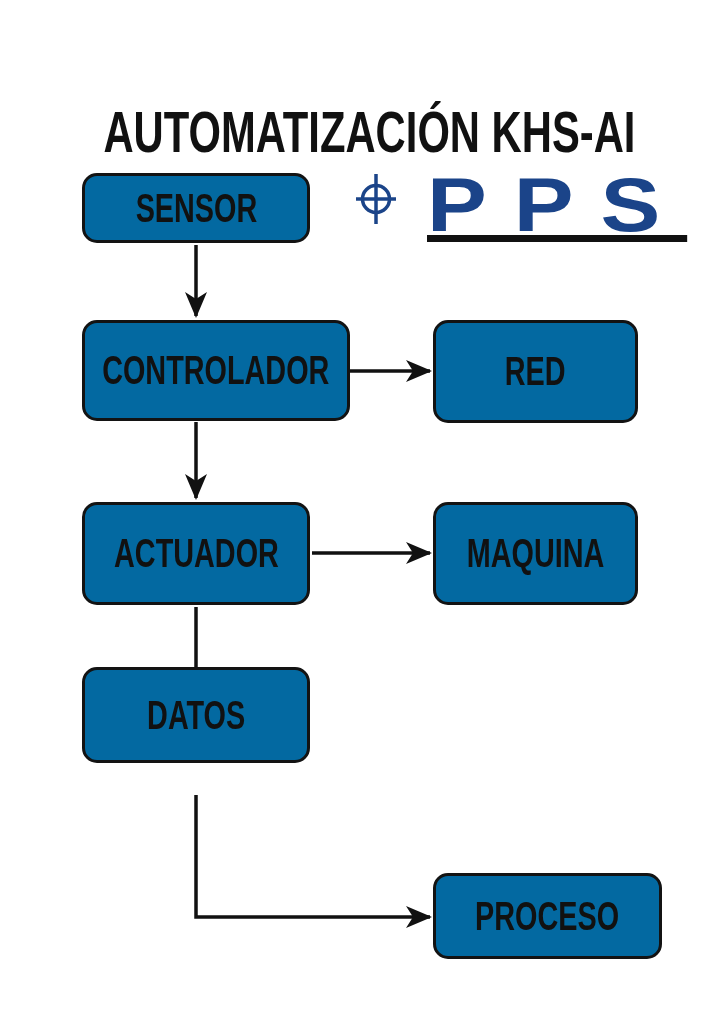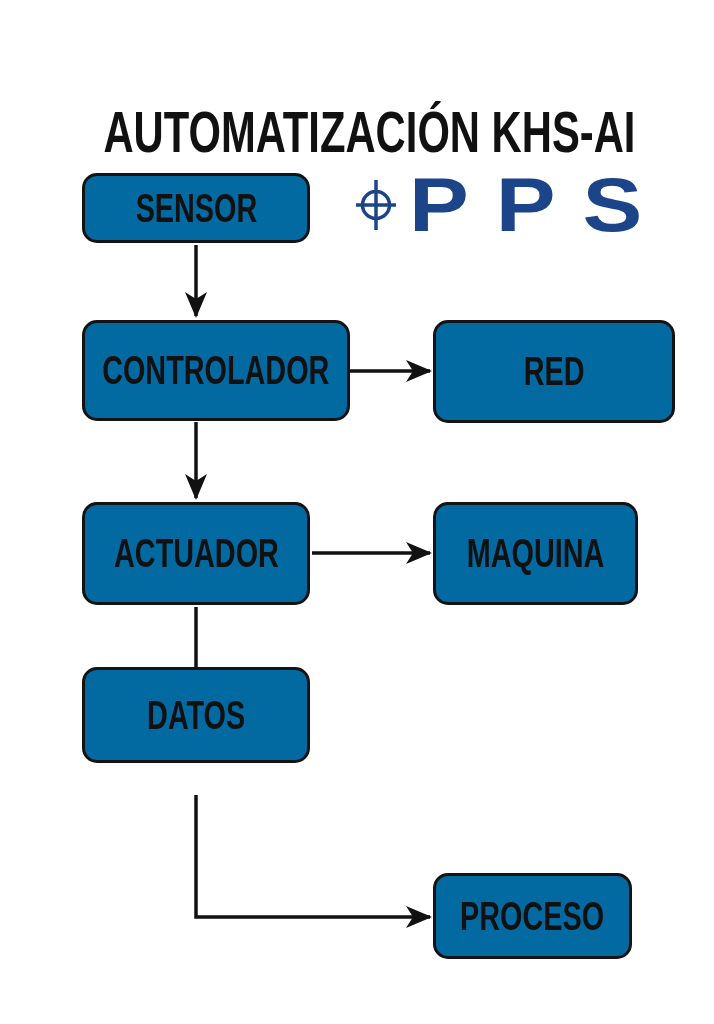--- a/index.html
+++ b/index.html
@@ -30,30 +30,31 @@
     box-sizing:border-box;
     background:#0369a1;
     border:3.5px solid #131313;
     border-radius:15px;
     display:flex;align-items:center;justify-content:center;
     font-weight:700;font-size:40px;
     z-index:2;
   }
   .node-sensor     {left:82px;  top:173px; width:228px; height:70px;}
   .node-controlador{left:82px;  top:320px; width:268px; height:101px;}
-  .node-red        {left:433px; top:320px; width:242px; height:103px;}
+  .node-red        {left:433px; top:320px; width:205px; height:103px;}
   .node-actuador   {left:82px;  top:502px; width:228px; height:103px;}
   .node-maquina    {left:433px; top:502px; width:205px; height:103px;}
   .node-datos      {left:82px;  top:667px; width:228px; height:96px;}
-  .node-proceso    {left:433px; top:873px; width:199px; height:86px;}
+  .node-proceso    {left:433px; top:873px; width:229px; height:86px;}
   .logo{
     position:absolute;
     left:347px;top:170px;height:70px;
-    display:flex;align-items:center;gap:4px;
+    display:flex;align-items:flex-start;gap:22px;
     z-index:2;
+    text-decoration:underline;
   }
   .logo-text{
     display:inline-block;
     font-size:76px;line-height:70px;
     font-weight:700;
     letter-spacing:0.30em;
     transform:scaleX(1.18);
     transform-origin:left center;
     color:#1b4489;
   }

